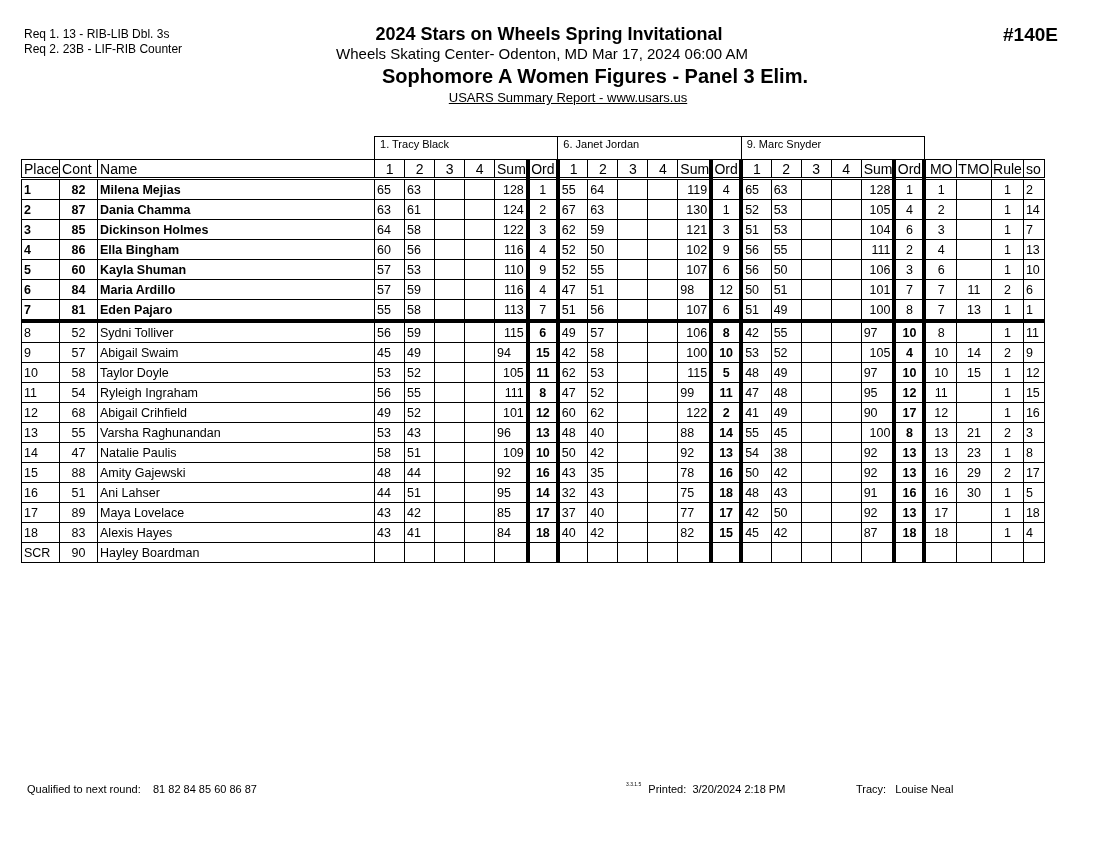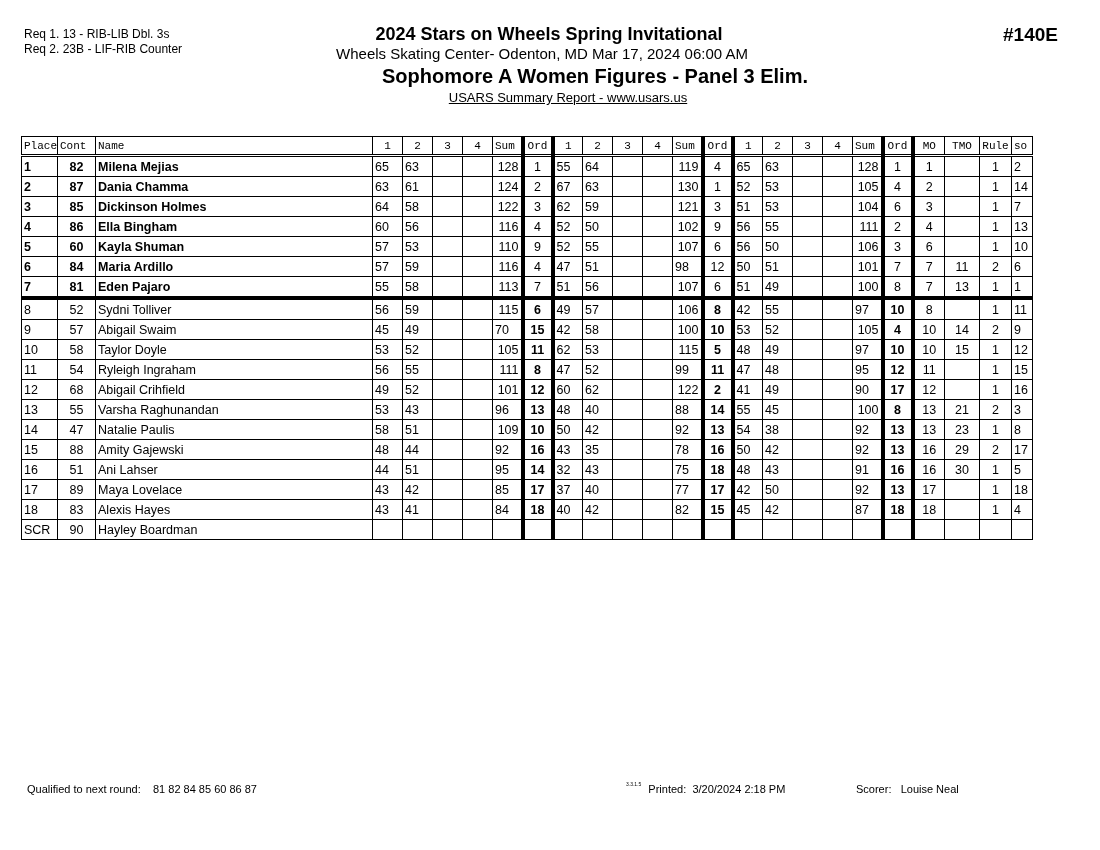--- a/index.html
+++ b/index.html
@@ -12,21 +12,21 @@
   .venue { top:45px; font-size:15px; left:-8px; }
   .event { top:65px; font-size:20px; font-weight:bold; left:1px;padding-left:44px; }
   .report { top:90px; font-size:13px; left:18px;text-decoration:underline; }
   .evnum { position:absolute; left:963px; top:24px; font-size:19px; font-weight:bold;margin-left:40px; }
 
   table.grid { position:absolute; left:21px; top:136px; border-collapse:collapse; table-layout:fixed; }
   table.grid td { padding:0 0 0 2px; height:19px; border:1px solid #000; font-size:12.5px;
                   white-space:nowrap; overflow:hidden; line-height:18px; }
   table.grid tr.judges td { height:22px; font-size:11px; vertical-align:top; line-height:14px; padding-left:5px; }
   table.grid tr.judges td.blank { border:none; }
-  table.grid tr.colhdr td { height:17px; font-size:11px; line-height:16px; border-bottom:3px double #000;font-family:Liberation Mono, monospace; }
+  table.grid tr.colhdr td { height:17px; font-size:14px; line-height:16px; border-bottom:3px double #000; }
   .c { text-align:center; padding-left:0 !important; }
   .r { text-align:right; padding-right:2px !important; padding-left:0 !important; }
   .thickL { border-left:4px solid #000 !important; }
   .ord { font-weight:bold; text-align:center; padding-left:0 !important; }
   tr.qual td { font-weight:normal; }
   tr.qual td.place, tr.qual td.cont, tr.qual td.name { font-weight:bold; }
   tr.cut td { border-bottom:4px solid #000; }
   .foot { position:absolute; top:783px; font-size:11px; }
   .tiny { font-size:5px; vertical-align:top; position:relative; top:-2px; margin-right:4px; }
 </style>
@@ -63,20 +63,27 @@
       <col style="width:30px">
       <col style="width:30px">
       <col style="width:30px">
       <col style="width:30px">
     <col style="width:32px">
       <col style="width:35px">
       <col style="width:32px">
       <col style="width:21px">
   </colgroup>
   <tbody id="tbody">
+      <tr class="judges">
+        <td class="blank" colspan="3"></td>
+        <td colspan="6">1.  Tracy Black</td>
+        <td colspan="6">6.  Janet Jordan</td>
+        <td colspan="6">9.  Marc Snyder</td>
+        <td class="blank" colspan="4"></td>
+      </tr>
       <tr class="colhdr">
         <td>Place</td>
         <td>Cont</td>
         <td>Name</td>
         <td class="c">1</td>
         <td class="c">2</td>
         <td class="c">3</td>
         <td class="c">4</td>
         <td class="">Sum</td>
         <td class="c thickL">Ord</td>
@@ -314,21 +321,21 @@
         <td>11</td>
       </tr>
       <tr class="">
         <td class="place">9</td>
         <td class="cont c">57</td>
         <td class="name">Abigail Swaim</td>
         <td class="">45</td>
         <td class="">49</td>
         <td class=""></td>
         <td class=""></td>
-        <td class="">70</td>
+        <td class="">94</td>
         <td class="ord thickL">15</td>
         <td class="thickL">42</td>
         <td class="">58</td>
         <td class=""></td>
         <td class=""></td>
         <td class="r">100</td>
         <td class="ord thickL">10</td>
         <td class="thickL">53</td>
         <td class="">52</td>
         <td class=""></td>
@@ -616,15 +623,15 @@
 <div class="foot" style="left:27px;">
   <span>Qualified to next round:</span>&nbsp;&nbsp;&nbsp;
   <span>81 82 84 85 60 86 87</span>
 </div>
 <div class="foot" style="left:626px;">
   <span class="tiny">3.3.1.5</span>
   <span>Printed:</span>&nbsp;
   <span>3/20/2024  2:18 PM</span>
 </div>
 <div class="foot" style="left:856px;">
-  <span>Scorer:</span>&nbsp;&nbsp;
+  <span>Tracy:</span>&nbsp;&nbsp;
   <span>Louise Neal</span>
 </div>
 
 </body></html>

